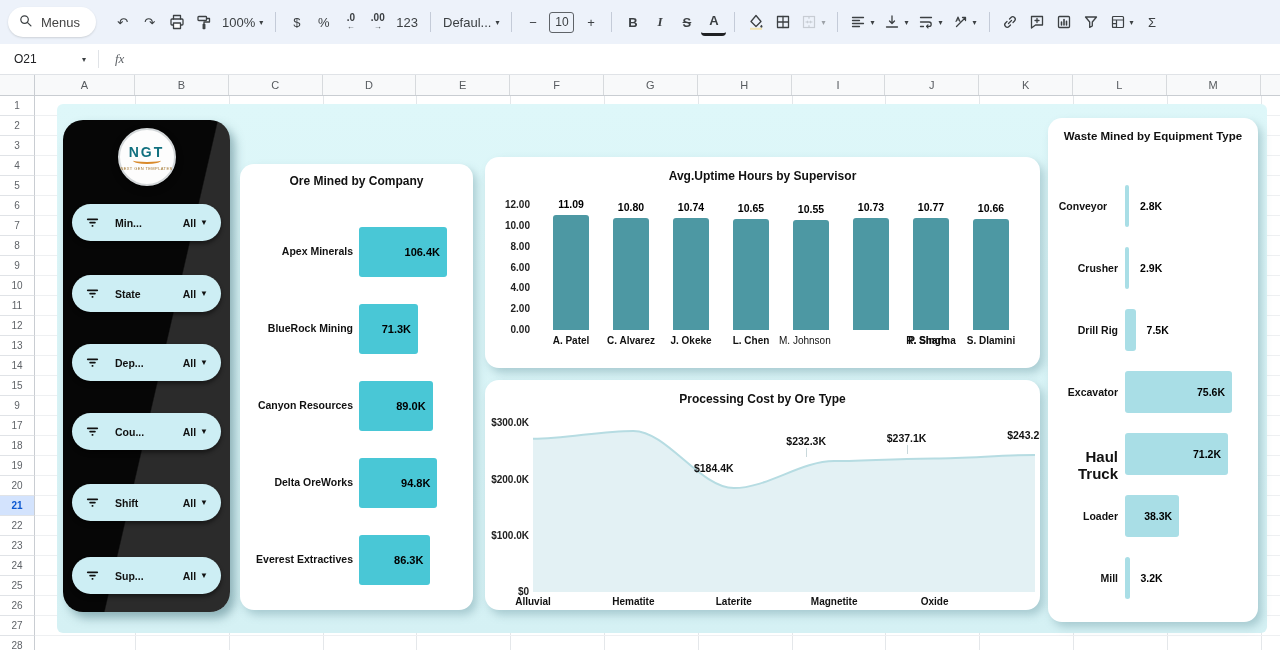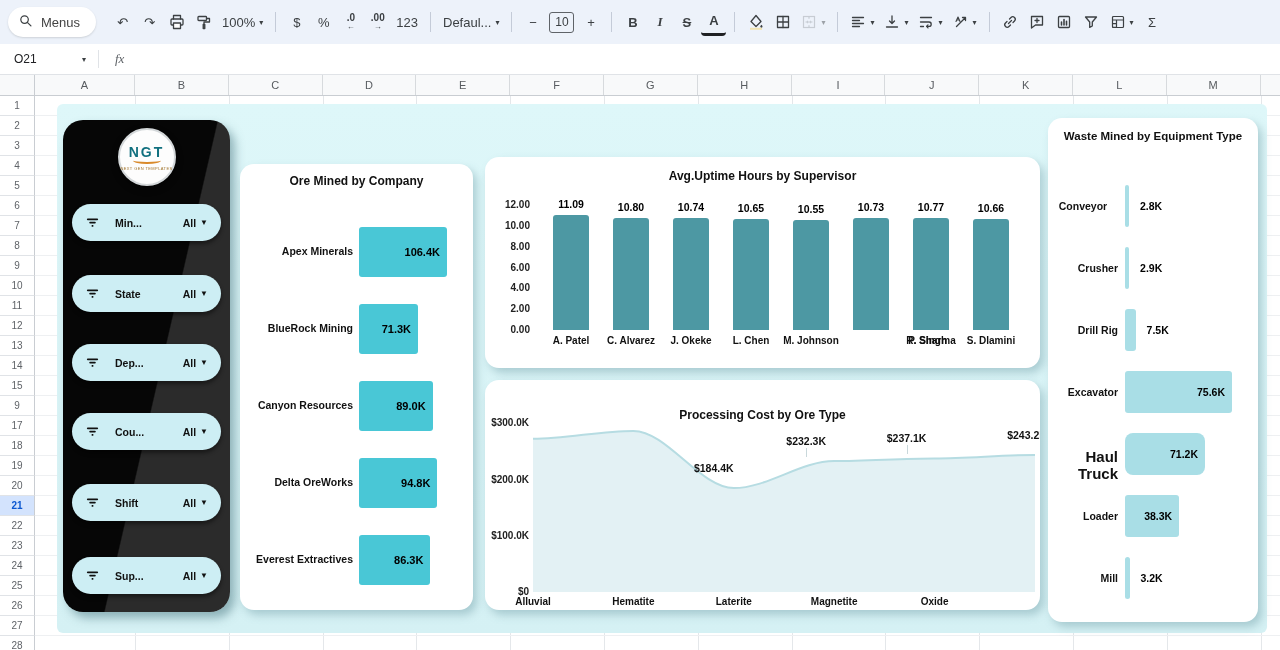--- a/index.html
+++ b/index.html
@@ -467,35 +467,35 @@
           <div class="abs" style="left: 116px; top: 43.5px; width: 60px; text-align: center; font-size: 10.5px; font-weight: bold; color: rgb(0, 0, 0);">10.80</div>
           <div class="abs" style="left: 114px; top: 178px; width: 64px; text-align: center; font-size: 10px; font-weight: bold; color: rgb(17, 17, 17);">C. Alvarez</div>
           <div class="abs" style="left: 188px; top: 61.1px; width: 36px; height: 111.9px; background: rgb(77, 152, 163); border-radius: 3px 3px 0px 0px;"></div>
           <div class="abs" style="left: 176px; top: 44.1px; width: 60px; text-align: center; font-size: 10.5px; font-weight: bold; color: rgb(0, 0, 0);">10.74</div>
           <div class="abs" style="left: 174px; top: 178px; width: 64px; text-align: center; font-size: 10px; font-weight: bold; color: rgb(17, 17, 17);">J. Okeke</div>
           <div class="abs" style="left: 248px; top: 62.1px; width: 36px; height: 110.9px; background: rgb(77, 152, 163); border-radius: 3px 3px 0px 0px;"></div>
           <div class="abs" style="left: 236px; top: 45.1px; width: 60px; text-align: center; font-size: 10.5px; font-weight: bold; color: rgb(0, 0, 0);">10.65</div>
           <div class="abs" style="left: 234px; top: 178px; width: 64px; text-align: center; font-size: 10px; font-weight: bold; color: rgb(17, 17, 17);">L. Chen</div>
           <div class="abs" style="left: 308px; top: 63.1px; width: 36px; height: 109.9px; background: rgb(77, 152, 163); border-radius: 3px 3px 0px 0px;"></div>
           <div class="abs" style="left: 296px; top: 46.1px; width: 60px; text-align: center; font-size: 10.5px; font-weight: bold; color: rgb(0, 0, 0);">10.55</div>
-          <div class="abs" style="left: 294px; top: 178px; width: 64px; text-align: center; font-size: 10px; font-weight: bold; color: rgb(17, 17, 17);">M. Johnson</div>
+          <div class="abs" style="left: 294px; top: 178px; width: 64px; text-align: left; font-size: 10px; font-weight: normal; color: rgb(17, 17, 17);">M. Johnson</div>
           <div class="abs" style="left: 368px; top: 61.2px; width: 36px; height: 111.8px; background: rgb(77, 152, 163); border-radius: 3px 3px 0px 0px;"></div>
           <div class="abs" style="left: 356px; top: 44.2px; width: 60px; text-align: center; font-size: 10.5px; font-weight: bold; color: rgb(0, 0, 0);">10.73</div>
           <div class="abs" style="left: 354px; top: 178px; width: 64px; text-align: right; font-size: 10px; font-weight: bold; color: rgb(17, 17, 17); padding-left: 44px;">P. Singh</div>
           <div class="abs" style="left: 428px; top: 60.8px; width: 36px; height: 112.2px; background: rgb(77, 152, 163); border-radius: 3px 3px 0px 0px;"></div>
           <div class="abs" style="left: 416px; top: 43.8px; width: 60px; text-align: center; font-size: 10.5px; font-weight: bold; color: rgb(0, 0, 0);">10.77</div>
           <div class="abs" style="left: 414px; top: 178px; width: 64px; text-align: center; font-size: 10px; font-weight: bold; color: rgb(17, 17, 17);">R. Sharma</div>
           <div class="abs" style="left: 488px; top: 62px; width: 36px; height: 111px; background: rgb(77, 152, 163); border-radius: 3px 3px 0px 0px;"></div>
           <div class="abs" style="left: 476px; top: 45px; width: 60px; text-align: center; font-size: 10.5px; font-weight: bold; color: rgb(0, 0, 0);">10.66</div>
           <div class="abs" style="left: 474px; top: 178px; width: 64px; text-align: center; font-size: 10px; font-weight: bold; color: rgb(17, 17, 17);">S. Dlamini</div>
         </div>
     </div>
 
     <div class="card" id="proc-card">
-      <div class="card-title" style="top:28px">Processing Cost by Ore Type</div>
+      <div class="card-title" style="top:12px">Processing Cost by Ore Type</div>
       <div id="proc-body">
           <div class="abs" style="left: 0px; top: 37px; width: 44px; text-align: right; font-size: 10px; font-weight: bold; color: rgb(34, 34, 34);">$300.0K</div>
           <div class="abs" style="left: 0px; top: 93.7px; width: 44px; text-align: right; font-size: 10px; font-weight: bold; color: rgb(34, 34, 34);">$200.0K</div>
           <div class="abs" style="left: 0px; top: 150px; width: 44px; text-align: right; font-size: 10px; font-weight: bold; color: rgb(34, 34, 34);">$100.0K</div>
           <div class="abs" style="left: 0px; top: 206px; width: 44px; text-align: right; font-size: 10px; font-weight: bold; color: rgb(34, 34, 34);">$0</div>
           <div class="abs" style="left: 48px; top: 30px; width: 502px; height: 182px;"><svg width="502" height="182" viewBox="0 0 502 182">
               <path d="M0,28.8 C33.5,28.8 66.9,20.9 100.4,20.9 C133.9,20.9 167.3,78.1 200.8,78.1 C234.3,78.1 267.7,51.1 301.2,51.1 C334.7,51.1 368.1,48.4 401.6,48.4 C435.1,48.4 468.5,45.0 502.0,45.0 L502,182 L0,182 Z" fill="#e3f1f4"></path>
               <path d="M0,28.8 C33.5,28.8 66.9,20.9 100.4,20.9 C133.9,20.9 167.3,78.1 200.8,78.1 C234.3,78.1 267.7,51.1 301.2,51.1 C334.7,51.1 368.1,48.4 401.6,48.4 C435.1,48.4 468.5,45.0 502.0,45.0" fill="none" stroke="#b6dce2" stroke-width="2"></path>
             </svg></div>
           <div class="abs" style="left: 198.8px; top: 82.1px; width: 60px; text-align: center; font-size: 10.5px; font-weight: bold; color: rgb(17, 17, 17); white-space: nowrap;">$184.4K</div>
@@ -522,21 +522,21 @@
           <div class="abs" style="left: 77px; top: 129px; height: 42px; width: 4.1px; background: rgb(169, 222, 230); border-radius: 3px;"></div>
           <div class="abs" style="left: 92.1px; top: 144px; font-size: 10.5px; font-weight: bold; color: rgb(0, 0, 0); white-space: nowrap;">2.9K</div>
           <div class="abs" style="left: 0px; top: 206px; width: 70px; text-align: right; font-size: 10.5px; font-weight: bold; color: rgb(17, 17, 17);">Drill Rig</div>
           <div class="abs" style="left: 77px; top: 191px; height: 42px; width: 10.6px; background: rgb(169, 222, 230); border-radius: 3px;"></div>
           <div class="abs" style="left: 98.6px; top: 206px; font-size: 10.5px; font-weight: bold; color: rgb(0, 0, 0); white-space: nowrap;">7.5K</div>
           <div class="abs" style="left: 0px; top: 268px; width: 70px; text-align: right; font-size: 10.5px; font-weight: bold; color: rgb(17, 17, 17);">Excavator</div>
           <div class="abs" style="left: 77px; top: 253px; height: 42px; width: 107px; background: rgb(169, 222, 230); border-radius: 3px;">
             <div class="abs" style="right: 7px; top: 15px; font-size: 10.5px; font-weight: bold; color: rgb(0, 0, 0); white-space: nowrap;">75.6K</div>
           </div>
           <div class="abs" style="left: 0px; top: 330px; width: 70px; text-align: right; font-size: 15px; font-weight: bold; color: rgb(17, 17, 17);">Haul Truck</div>
-          <div class="abs" style="left: 77px; top: 315px; height: 42px; width: 80px; background: rgb(169, 222, 230); border-radius: 8px;">
+          <div class="abs" style="left: 77px; top: 315px; height: 42px; width: 103px; background: rgb(169, 222, 230); border-radius: 3px;">
             <div class="abs" style="right: 7px; top: 15px; font-size: 10.5px; font-weight: bold; color: rgb(0, 0, 0); white-space: nowrap;">71.2K</div>
           </div>
           <div class="abs" style="left: 0px; top: 392px; width: 70px; text-align: right; font-size: 10.5px; font-weight: bold; color: rgb(17, 17, 17);">Loader</div>
           <div class="abs" style="left: 77px; top: 377px; height: 42px; width: 54.2px; background: rgb(169, 222, 230); border-radius: 3px;">
             <div class="abs" style="right: 7px; top: 15px; font-size: 10.5px; font-weight: bold; color: rgb(0, 0, 0); white-space: nowrap;">38.3K</div>
           </div>
           <div class="abs" style="left: 0px; top: 454px; width: 70px; text-align: right; font-size: 10.5px; font-weight: bold; color: rgb(17, 17, 17);">Mill</div>
           <div class="abs" style="left: 77px; top: 439px; height: 42px; width: 4.5px; background: rgb(169, 222, 230); border-radius: 3px;"></div>
           <div class="abs" style="left: 92.5px; top: 454px; font-size: 10.5px; font-weight: bold; color: rgb(0, 0, 0); white-space: nowrap;">3.2K</div>
         </div>

